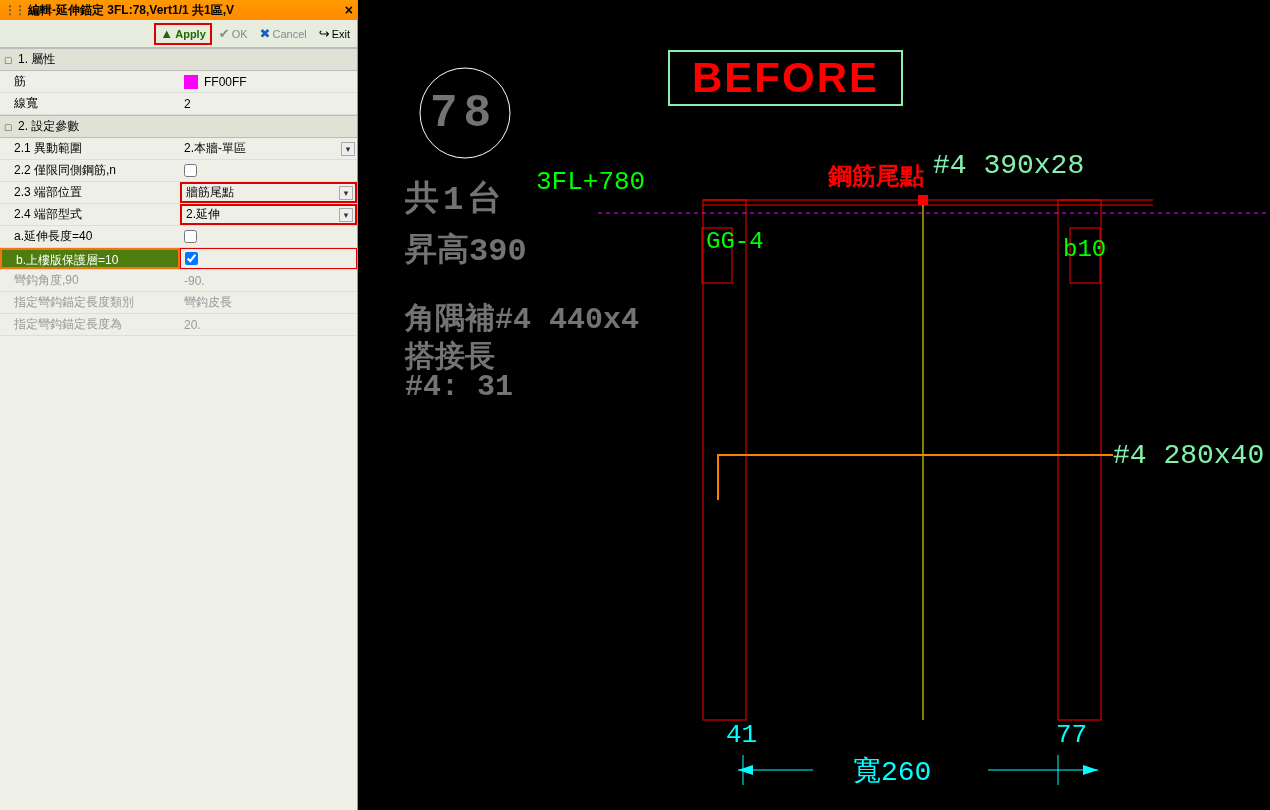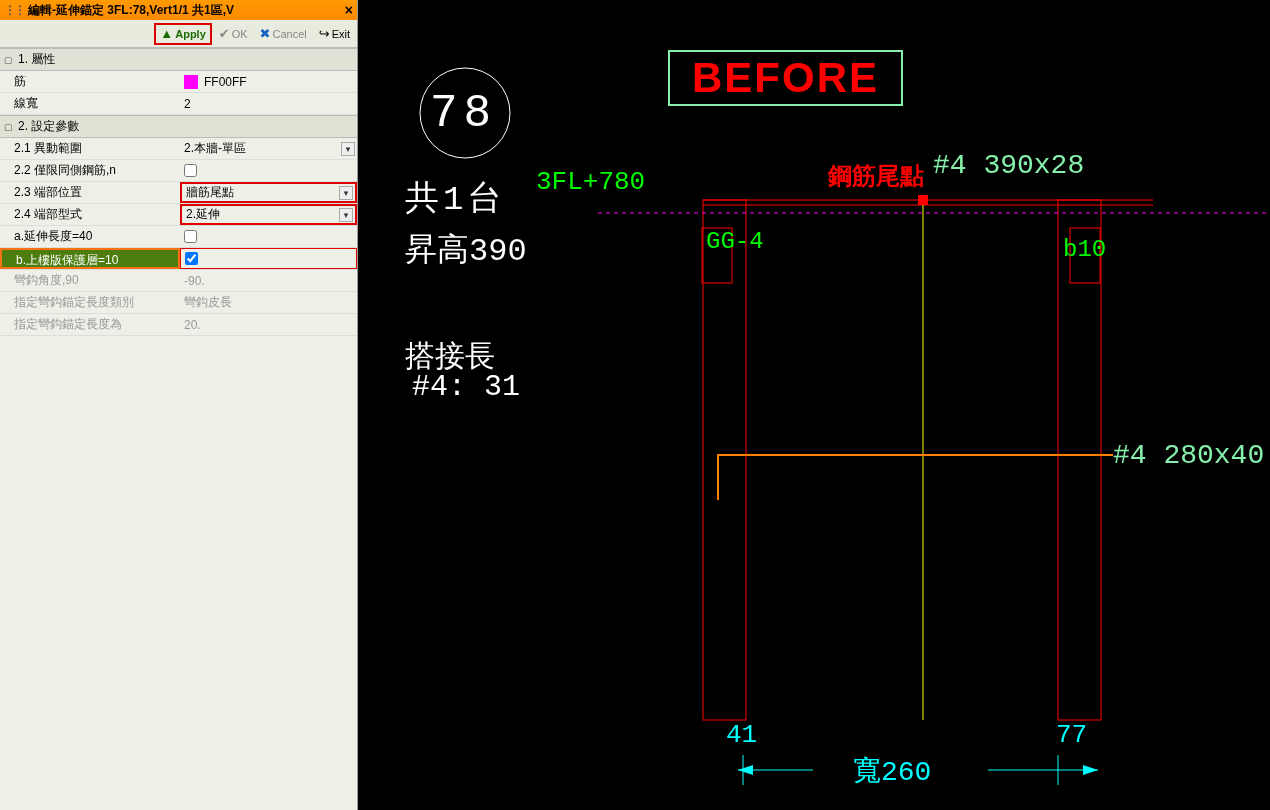--- a/index.html
+++ b/index.html
@@ -29,21 +29,21 @@
   .row.highlight-blue .val { border: 1px solid #d00; }
   .redbox { border: 2px solid #d00 !important; }
   .row .chk { width: 13px; height: 13px; }
   .viewport { flex: 1; background: #000; position: relative; overflow: hidden; }
   .before-box { position: absolute; border: 2px solid #86efac; color: #f00; font-size: 42px; font-weight: bold; padding: 2px 22px; letter-spacing: 2px; }
   .cad-text { position: absolute; font-family: "Consolas","Courier New",monospace; white-space: nowrap; }
   .green { color: #00ff00; }
   .red { color: #ff0000; }
   .yellow { color: #86efac; }
   .cyan { color: #00ffff; }
-  .white { color: #ffffff; }
+  .white { color: #737373; font-weight: bold; }
   svg.cad { position: absolute; left: 0; top: 0; width: 100%; height: 100%; }
 </style>
 </head>
 <body>
 
 <div class="panel">
   <div class="titlebar">
     <span class="dots">⋮⋮</span>
     <span>編輯-延伸錨定 3FL:78,Vert1/1 共1區,V</span>
     <span class="close">×</span>
@@ -176,22 +176,23 @@
     <polygon points="740,770 725,765 725,775" fill="#00ffff"></polygon>
     <line x1="385" y1="755" x2="385" y2="785" stroke="#00ffff"></line>
     <line x1="700" y1="755" x2="700" y2="785" stroke="#00ffff"></line>
   </svg>
 
   <div class="before-box" style="left:310px; top:50px;">BEFORE</div>
 
   <div class="cad-text white" style="left:72px; top:88px; font-size:46px; letter-spacing:6px;">78</div>
   <div class="cad-text white" style="left:47px; top:175px; font-size:34px; letter-spacing:4px;">共1台</div>
   <div class="cad-text white" style="left:47px; top:228px; font-size:32px;">昇高390</div>
+  <div class="cad-text white" style="left:47px; top:298px; font-size:30px;">角隅補#4 440x4</div>
   <div class="cad-text white" style="left:47px; top:336px; font-size:30px;">搭接長</div>
-  <div class="cad-text white" style="left:54px; top:370px; font-size:30px;">#4: 31</div>
+  <div class="cad-text white" style="left:47px; top:370px; font-size:30px;">#4: 31</div>
 
   <div class="cad-text green" style="left:178px; top:167px; font-size:26px;">3FL+780</div>
   <div class="cad-text red" style="left:470px; top:160px; font-size:24px; font-weight:bold;">鋼筋尾點</div>
   <div class="cad-text yellow" style="left:575px; top:150px; font-size:28px;">#4 390x28</div>
   <div class="cad-text yellow" style="left:755px; top:440px; font-size:28px;">#4 280x40</div>
 
   <div class="cad-text green" style="left:348px; top:228px; font-size:24px;">GG-4</div>
   <div class="cad-text green" style="left:705px; top:228px; font-size:24px;margin-top:8px;">b10</div>
 
   <div class="cad-text cyan" style="left:368px; top:720px; font-size:26px;">41</div>

